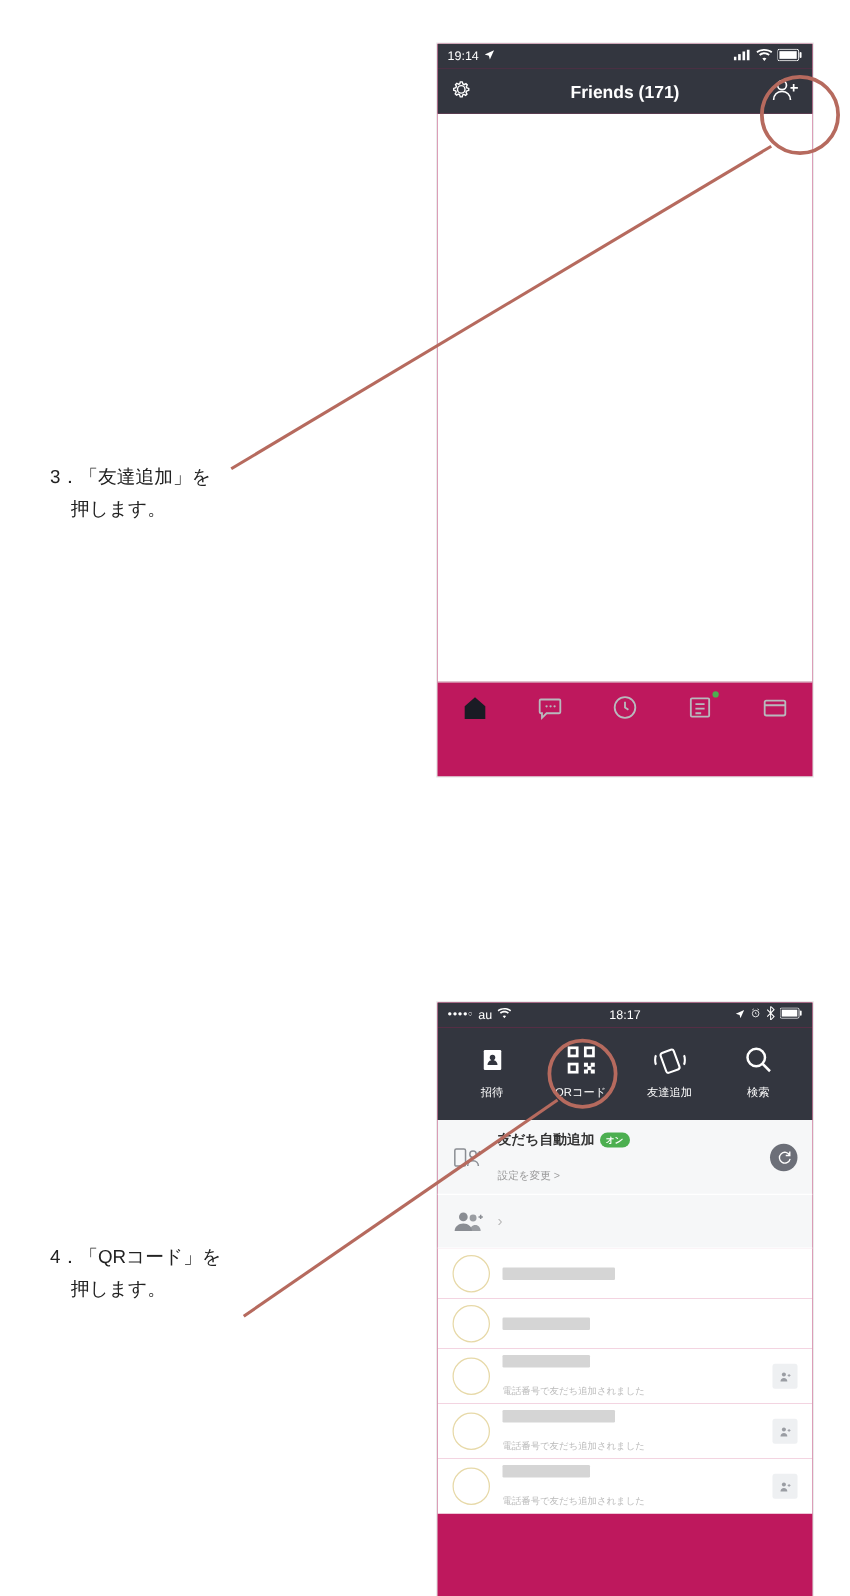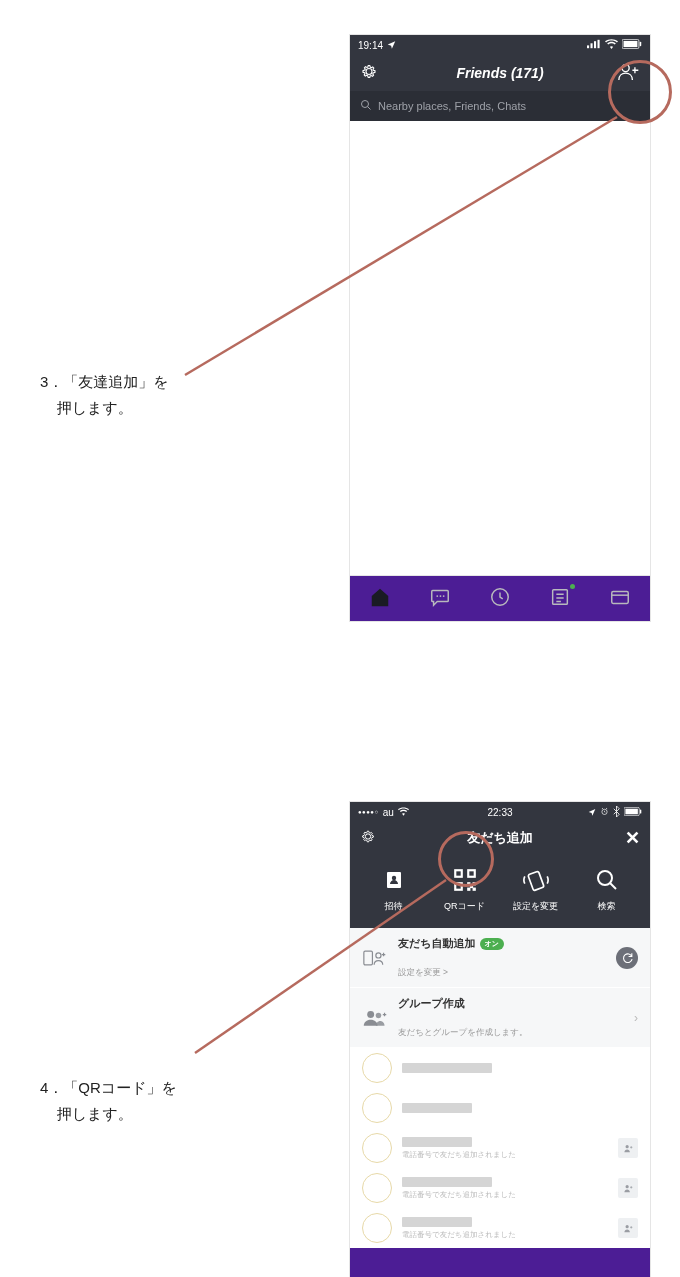--- a/index.html
+++ b/index.html
@@ -12,27 +12,27 @@
     color: #222;
   }
 
   
   .caption {
     position: absolute;
     font-size: 15px;
     line-height: 1.7;
   }
   .cap3 { left: 40px; top: 369px; }
-  .cap4 { left: 40px; top: 1075px; }
+  .cap4 { left: 40px; top: 993px; }
 
   
   .phone {
     position: absolute;
     width: 300px;
-    background: #4c1d95;
+    background: #be185d;
     box-shadow: 0 0 0 1px #e5e5e5;
     overflow: hidden;
   }
   .phone1 { left: 350px; top: 35px; height: 586px; }
   .phone2 { left: 350px; top: 802px; height: 495px; }
 
   
   .statusbar {
     height: 20px;
     background: #33363f;
@@ -63,21 +63,20 @@
   .p1-header {
     height: 36px;
     background: #33363f;
     color: #fff;
     display: flex;
     align-items: center;
     justify-content: center;
     position: relative;
     font-size: 14px;
     font-weight: 600;
-    font-style: italic;
   }
   .p1-header .gear {
     position: absolute;
     left: 10px;
     top: 50%;
     transform: translateY(-50%);
   }
   .p1-header .adduser {
     position: absolute;
     right: 10px;
@@ -242,21 +241,21 @@
   .redact-bar {
     height: 10px;
     background: #d5d5d5;
     border-radius: 1px;
   }
   .redact-bar.w1 { width: 90px; }
   .redact-bar.w2 { width: 70px; }
   .p2-list-item .subnote {
     font-size: 7.5px;
     color: #bbb;
-    margin-top: 3px;
+    margin-top: 14px;
   }
   .tiny-add {
     width: 20px; height: 20px;
     background: #eef0f2;
     display:flex; align-items:center; justify-content:center;
     border-radius: 2px;
   }
 
   
   .anno-circle {
@@ -332,29 +331,20 @@
     <span>Friends (171)</span>
     <span class="adduser">
       <svg width="22" height="20" viewBox="0 0 26 22">
           <circle cx="9" cy="7" r="4.2" fill="none" stroke="#fff" stroke-width="1.6"></circle>
           <path d="M1 21c0-5 3.5-8 8-8s8 3 8 8" fill="none" stroke="#fff" stroke-width="1.6"></path>
           <path d="M20 6v7M17 9.5h7" stroke="#fff" stroke-width="1.6"></path>
         </svg>
     </span>
   </div>
 
-  <div class="p1-search">
-    <span>
-      <svg width="12" height="12" viewBox="0 0 24 24">
-          <circle cx="10" cy="10" r="7" fill="none" stroke="#9ea1a8" stroke-width="2"></circle>
-          <path d="M15 15l6 6" stroke="#9ea1a8" stroke-width="2"></path>
-        </svg>
-    </span>
-    <span>Nearby places, Friends, Chats</span>
-  </div>
   <div class="p1-content"></div>
 
   <div class="p1-tabbar">
     <div class="tab">
       <svg width="22" height="22" viewBox="0 0 24 24">
           <path fill="#1a1b24" d="M3 11l9-8 9 8v11H3z"></path>
         </svg>
     </div>
     <div class="tab">
       <svg width="22" height="22" viewBox="0 0 24 24">
@@ -391,21 +381,21 @@
   <div class="statusbar">
     <div class="left">
       <span style="letter-spacing:0.5px;font-size:6px;">●●●●○</span>
       <span>au</span>
       <span class="wifi-icon">
         <svg width="11" height="9" viewBox="0 0 24 18">
             <path fill="#fff" d="M12 18l3-4c-1.7-1.3-4.3-1.3-6 0zM6 10c3.3-3 8.7-3 12 0l2-2c-4.4-4-11.6-4-16 0zM0 4c6.6-5.3 17.4-5.3 24 0l-2 2c-5.5-4.4-14.5-4.4-20 0z"></path>
           </svg>
       </span>
     </div>
-    <span class="center">22:33</span>
+    <span class="center">18:17</span>
     <div class="right">
       <span class="loc-icon">
         <svg width="8" height="8" viewBox="0 0 24 24">
             <path fill="#fff" d="M2 12l20-9-9 20-2-8z"></path>
           </svg>
       </span>
       <span class="alarm-icon">
         <svg width="9" height="9" viewBox="0 0 24 24">
             <circle cx="12" cy="13" r="7" fill="none" stroke="#fff" stroke-width="1.8"></circle>
             <path d="M12 10v3l2 1M5 5l3-2M19 5l-3-2" stroke="#fff" stroke-width="1.8" fill="none"></path>
@@ -419,29 +409,20 @@
       <span class="batt-icon">
         <svg width="18" height="9" viewBox="0 0 26 12">
             <rect x="0" y="0" width="22" height="12" rx="2" fill="none" stroke="#fff" stroke-width="1"></rect>
             <rect x="2" y="2" width="18" height="8" fill="#fff"></rect>
             <rect x="23" y="3" width="2" height="6" rx="1" fill="#fff"></rect>
           </svg>
       </span>
     </div>
   </div>
 
-  <div class="p2-header">
-    <span class="gear">
-      <svg width="16" height="16" viewBox="0 0 24 24">
-          <path fill="none" stroke="#fff" stroke-width="1.5" d="M12 8a4 4 0 100 8 4 4 0 000-8zM20 13v-2l-2-.5a6 6 0 00-.6-1.4l1-1.8-1.4-1.4-1.8 1a6 6 0 00-1.4-.6L13 4h-2l-.5 2a6 6 0 00-1.4.6l-1.8-1L5.9 7l1 1.8A6 6 0 006.3 10.2L4 11v2l2 .5a6 6 0 00.6 1.4l-1 1.8L7 18.1l1.8-1a6 6 0 001.4.6L11 20h2l.5-2a6 6 0 001.4-.6l1.8 1 1.4-1.4-1-1.8a6 6 0 00.6-1.4z"></path>
-        </svg>
-    </span>
-    <span>友だち追加</span>
-    <span class="close">✕</span>
-  </div>
 
   <div class="p2-options">
     <div class="opt">
       <div class="ico">
         <svg width="24" height="24" viewBox="0 0 24 24">
             <rect x="5" y="4" width="14" height="16" rx="1" fill="#fff"></rect>
             <circle cx="12" cy="10" r="2.2" fill="#33363f"></circle>
             <path d="M8 16c0-2.2 1.8-4 4-4s4 1.8 4 4" fill="#33363f"></path>
           </svg>
       </div>
@@ -465,21 +446,21 @@
       </div>
       <span>QRコード</span>
     </div>
     <div class="opt">
       <div class="ico">
         <svg width="28" height="24" viewBox="0 0 30 24">
             <rect x="9" y="4" width="12" height="18" rx="2" fill="none" stroke="#fff" stroke-width="1.8" transform="rotate(-20 15 13)"></rect>
             <path d="M3 8c-1 2-1 6 0 8M27 8c1 2 1 6 0 8" stroke="#fff" stroke-width="1.8" fill="none"></path>
           </svg>
       </div>
-      <span>設定を変更</span>
+      <span>友達追加</span>
     </div>
     <div class="opt">
       <div class="ico">
         <svg width="24" height="24" viewBox="0 0 24 24">
             <circle cx="10" cy="10" r="7" fill="none" stroke="#fff" stroke-width="2"></circle>
             <path d="M15 15l6 6" stroke="#fff" stroke-width="2"></path>
           </svg>
       </div>
       <span>検索</span>
     </div>
@@ -511,26 +492,20 @@
   <div class="p2-row">
     <div class="row-icon">
       <svg width="26" height="20" viewBox="0 0 30 22">
           <circle cx="10" cy="7" r="4" fill="#8a8d93"></circle>
           <circle cx="19" cy="8" r="3.2" fill="#8a8d93" opacity="0.85"></circle>
           <path d="M2 20c0-4 3.5-7 8-7s8 3 8 7" fill="#8a8d93"></path>
           <path d="M16 20c0-3 2.2-5.5 5-5.5s5 2.5 5 5.5" fill="#8a8d93" opacity="0.85"></path>
           <path d="M26 5v4M24 7h4" stroke="#8a8d93" stroke-width="1.4"></path>
         </svg>
     </div>
-    <div class="row-texts">
-      <div class="row-title">
-          <span>グループ作成</span>
-        </div>
-      <div class="row-sub">友だちとグループを作成します。</div>
-    </div>
     <span class="chev">›</span>
   </div>
 
   <div class="p2-list-item">
     <div class="avatar-ph"></div>
     <div class="redact-bar w1"></div>
   </div>
   <div class="p2-list-item">
     <div class="avatar-ph"></div>
     <div class="redact-bar w2"></div>

